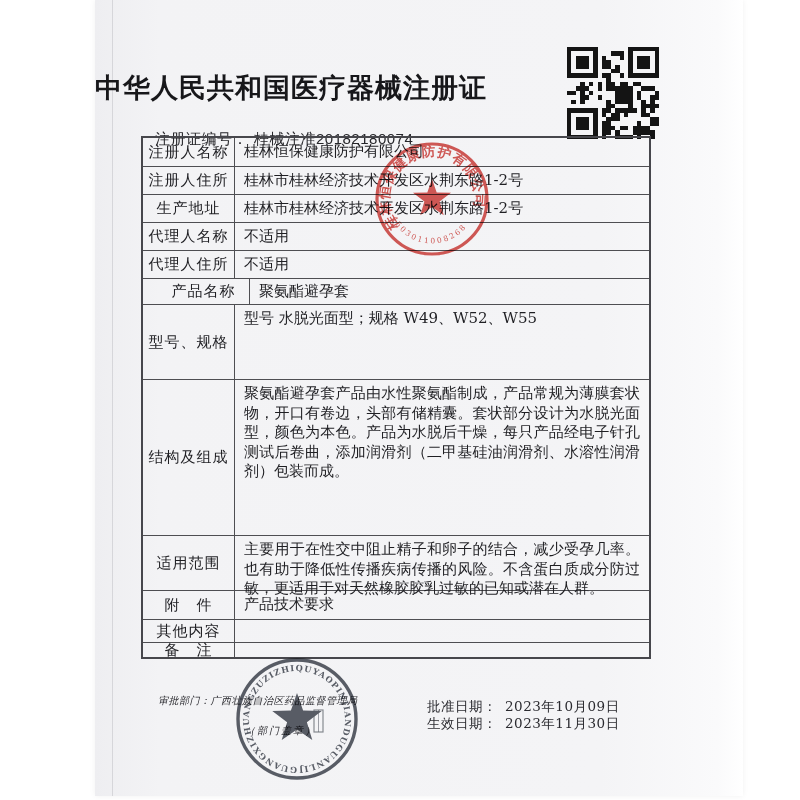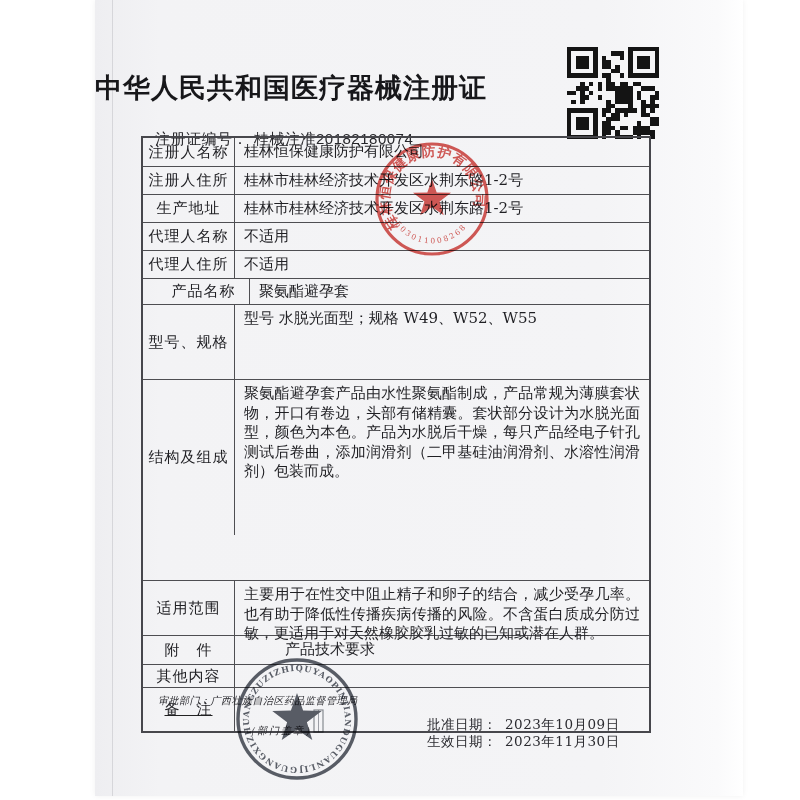--- a/index.html
+++ b/index.html
@@ -41,27 +41,27 @@
     font-size:15px;color:#1f1f23;text-align:center;letter-spacing:1px;
   }
   .cell-value{
     flex:1;box-sizing:border-box;padding:2px 9px;
     display:flex;align-items:center;
     font-size:15px;line-height:19.5px;color:#1f1f23;
     text-align:justify;
   }
   .t-row.top .cell-value{align-items:flex-start;padding-top:4px;}
   .h28{height:28px;} .h26{height:26px;padding-left:15px;} .h75{height:75px;} .h156{height:156px;}
-  .h55{height:55px;margin-top:45px;} .h29{height:29px;gap:41px;} .h23{height:23px;} .h27{height:44px;text-decoration:underline;}
+  .h55{height:55px;} .h29{height:29px;} .h23{height:23px;} .h27{height:15px;}
   .footer-line{
     position:absolute;font-size:10px;color:#2b2b30;white-space:nowrap;letter-spacing:0.5px;font-style:italic;
   }
   .approval{left:63px;top:694px;}
   .seal-note{left:150px;top:724px;letter-spacing:2px;}
-  .dates{position:absolute;left:332px;top:716px;}
+  .dates{position:absolute;left:332px;top:698px;}
   .date-line{font-size:13.5px;color:#2b2b30;white-space:nowrap;height:17px;letter-spacing:0.5px;}
   .date-line .v{margin-left:8px;}
   .seal{position:absolute;mix-blend-mode:multiply;pointer-events:none;}
   .seal-red{left:272px;top:134px;width:130px;height:130px;opacity:0.82;}
   .seal-dark{left:133px;top:650px;width:138px;height:138px;opacity:0.88;}
 </style>
 </head>
 <body>
 
 <div class="page">

